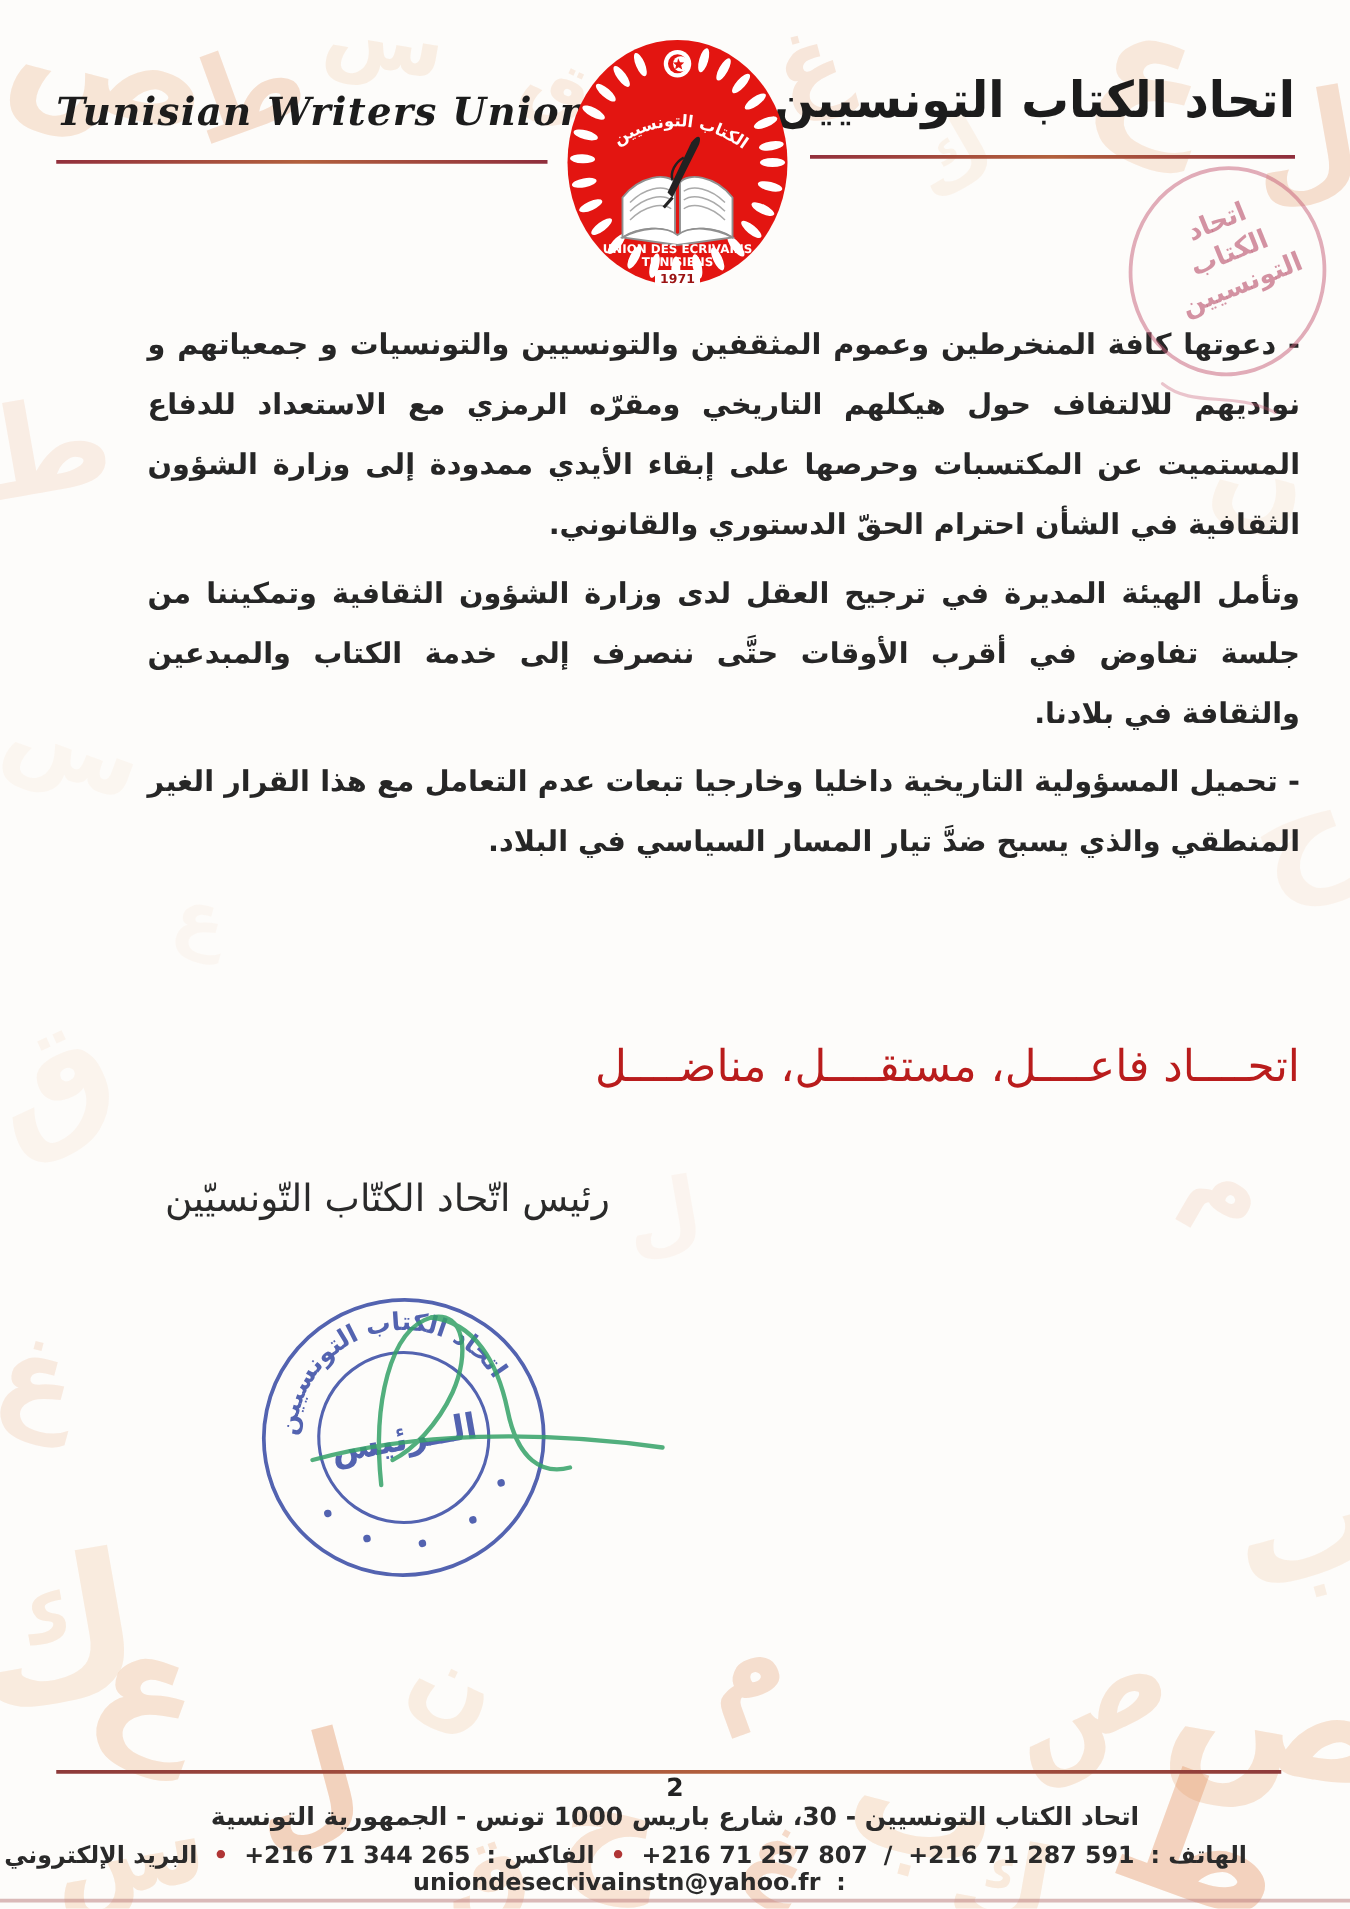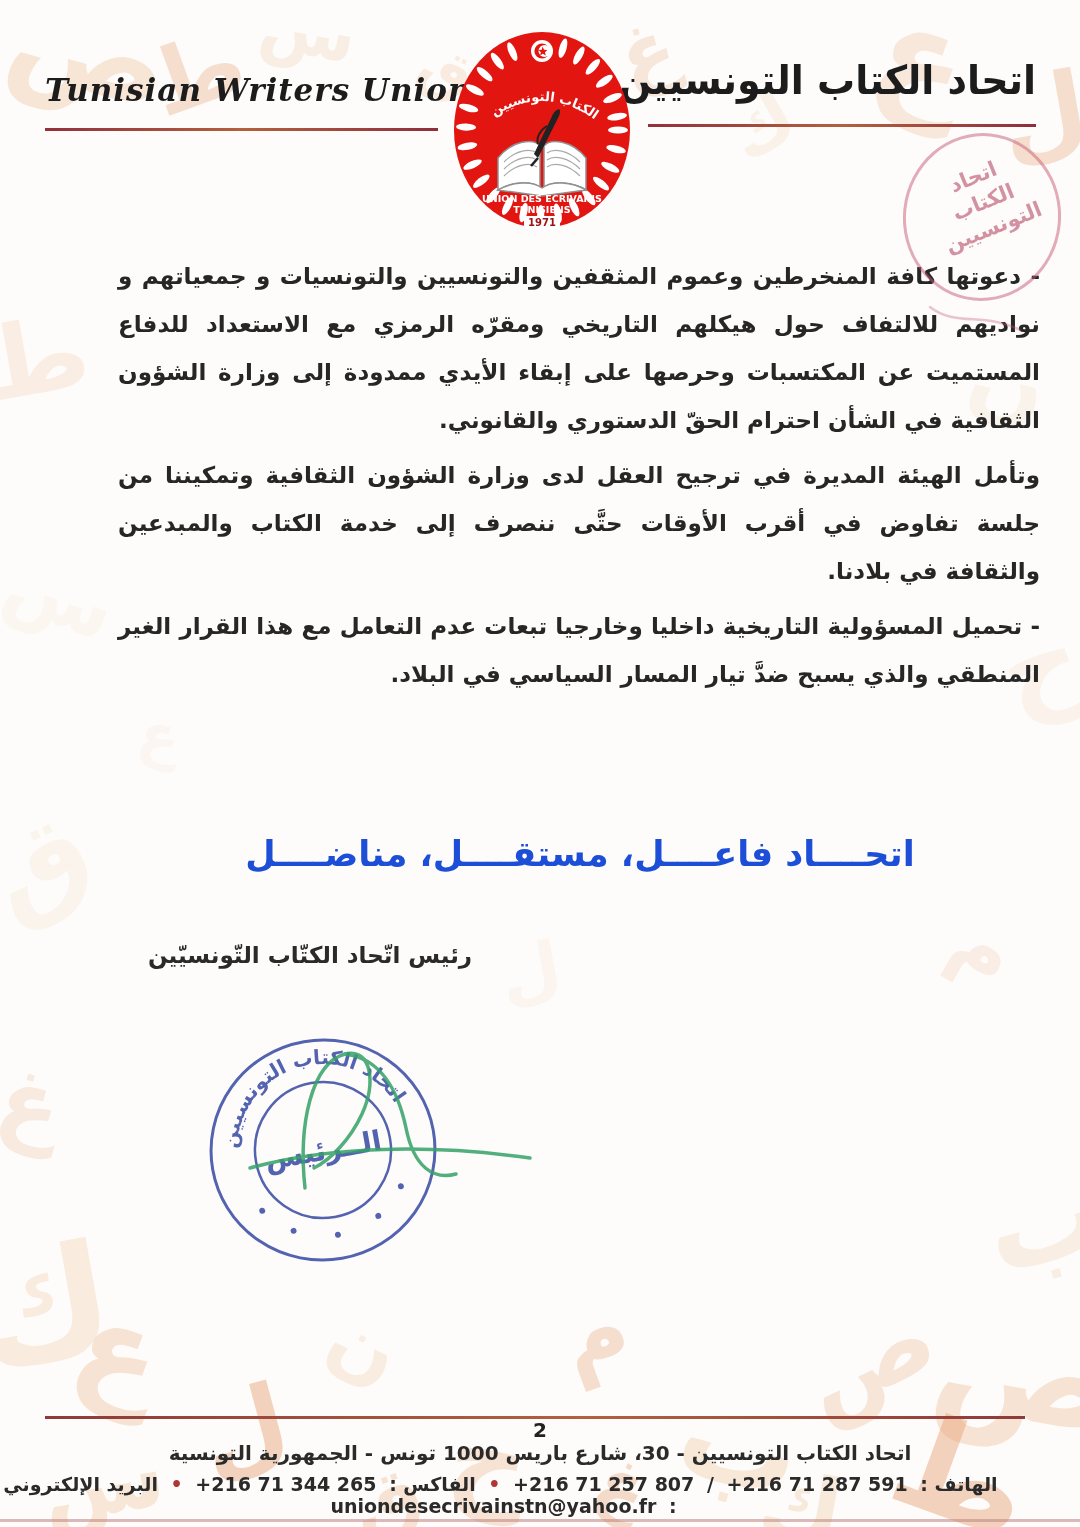--- a/index.html
+++ b/index.html
@@ -40,26 +40,26 @@
 
   
   .body-text{
     position:absolute;left:118px;top:252px;width:922px;z-index:1;
     direction:rtl;text-align:justify;font-size:23px;line-height:48px;font-weight:bold;color:#262626;
   }
   .body-text p{margin:0 0 7px 0;}
 
   .slogan{
     position:absolute;left:120px;top:834px;width:920px;z-index:1;
-    direction:rtl;text-align:center;font-size:35px;font-weight:bold;color:#1d4ed8;white-space:nowrap;
+    direction:rtl;font-size:35px;font-weight:normal;color:#b91c1c;white-space:nowrap;
   }
 
   .sig-block{position:absolute;left:130px;top:942px;width:360px;z-index:1;direction:rtl;text-align:center;}
   .sig-name{font-size:27px;font-weight:bold;color:#222;margin-bottom:12px;}
-  .sig-title{font-size:23px;font-weight:bold;color:#2a2a2a;}
+  .sig-title{font-size:30px;font-weight:normal;color:#2a2a2a;}
 
   .blue-stamp{position:absolute;left:198px;top:1032px;width:250px;height:240px;z-index:2;opacity:.88;}
   .green-sign{position:absolute;left:210px;top:1028px;width:340px;height:180px;z-index:3;}
 
   
   .foot-line{position:absolute;left:45px;top:1416px;width:980px;height:3px;z-index:1;
     background:linear-gradient(90deg,#8e3a3a,#b2603d 55%,#8e3a3a);}
   .page-num{position:absolute;left:0;top:1418px;width:1080px;text-align:center;z-index:1;
     font-size:20px;font-weight:bold;color:#222;}
   .foot-address{position:absolute;left:0;top:1441px;width:1080px;text-align:center;z-index:1;

